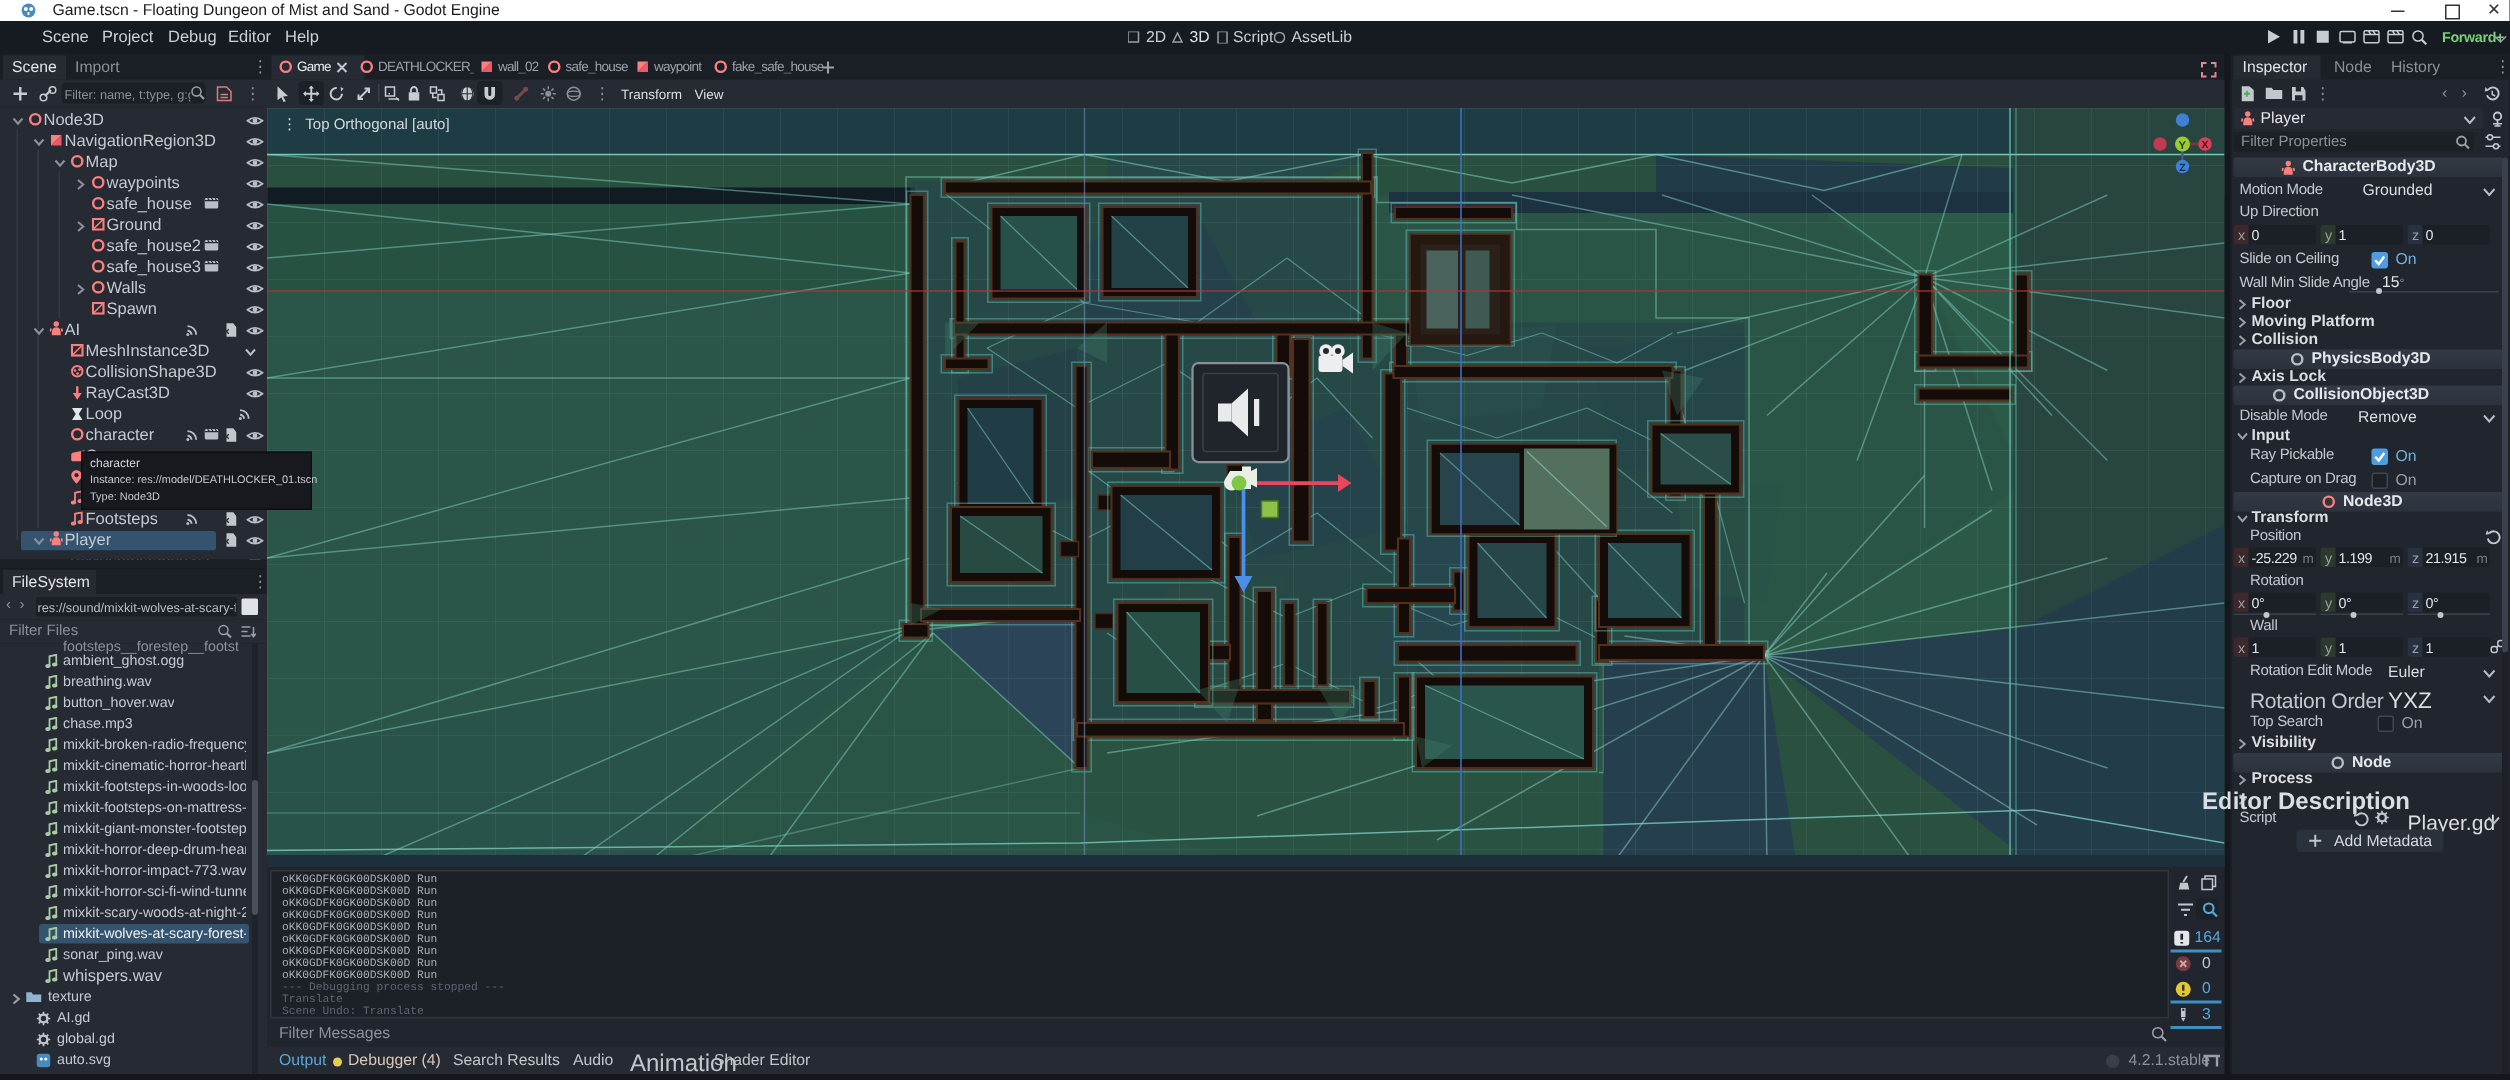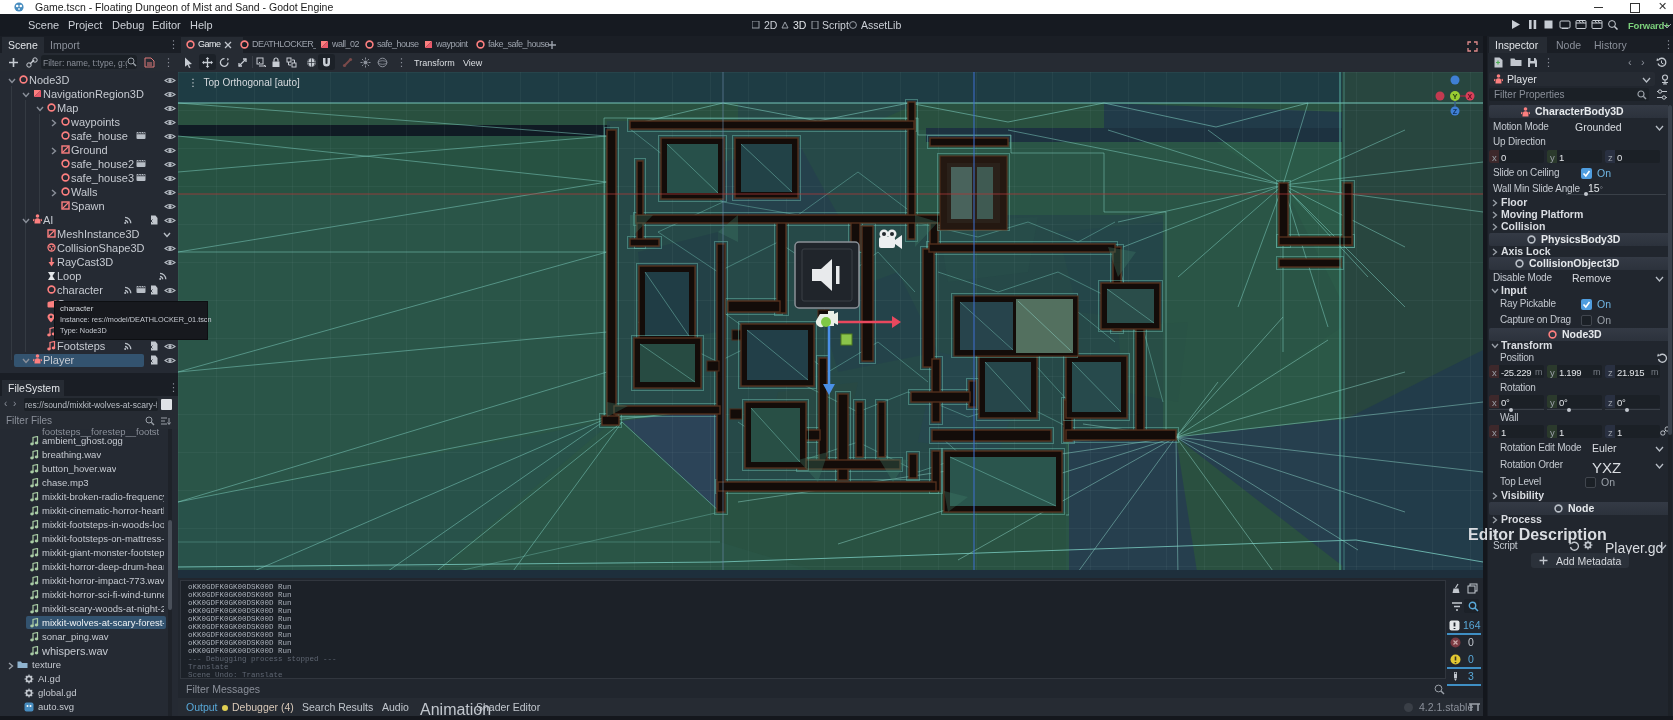--- a/index.html
+++ b/index.html
@@ -1536,28 +1536,28 @@
         <rect x="5.2" y="1" width="4" height="4" rx="1.5" fill="none" stroke="#c2c7ce"></rect>
       </svg>
     </div>
     <div class="t" style="left:1500px;top:442px;font-size:10px;letter-spacing:-0.2px;color:#c3c8cf">Rotation Edit Mode</div>
     <div class="t" style="left:1592px;top:442px;font-size:10.5px;color:#dadde2">Euler</div>
     <div class="a" style="left:1655px;top:446px">
       <svg width="9" height="6">
         <path d="M1 1 4.5 5 8 1" fill="none" stroke="#b8bec6" stroke-width="1.3"></path>
       </svg>
     </div>
-    <div class="t" style="left:1500px;top:459px;font-size:10px;letter-spacing:-0.2px;color:#c3c8cf">Rotation Order</div>
+    <div class="t" style="left:1500px;top:459px;font-size:14px;letter-spacing:-0.2px;color:#c3c8cf">Rotation Order</div>
     <div class="t" style="left:1592px;top:459px;font-size:15px;color:#dadde2">YXZ</div>
     <div class="a" style="left:1655px;top:463px">
       <svg width="9" height="6">
         <path d="M1 1 4.5 5 8 1" fill="none" stroke="#b8bec6" stroke-width="1.3"></path>
       </svg>
     </div>
-    <div class="t" style="left:1500px;top:476px;font-size:10px;letter-spacing:-0.2px;color:#c3c8cf">Top Level</div>
+    <div class="t" style="left:1500px;top:476px;font-size:10px;letter-spacing:-0.2px;color:#c3c8cf">Top Search</div>
     <div class="a" style="left:1585px;top:477px;width:11px;height:11px;background:#1b2026;border:1px solid #41464e;border-radius:2px;box-sizing:border-box"></div>
     <div class="t" style="left:1601px;top:476px;font-size:10.5px;color:#9aa0a8">On</div>
     <div class="t b" style="left:1491px;top:490px;font-size:10.5px;color:#dadde2"></div>
     <div class="a" style="left:1492px;top:492px">
       <svg width="6" height="8">
         <path d="M1 1 4.5 4 1 7" fill="none" stroke="#9aa0a8" stroke-width="1.3"></path>
       </svg>
     </div>
     <div class="t b" style="left:1501px;top:489px;font-size:10.5px;color:#dadde2">Visibility</div>
     <div class="a" style="left:1489px;top:502px;width:182px;height:13px;background:linear-gradient(#343a45,#2c323c);border-radius:2px"></div>

